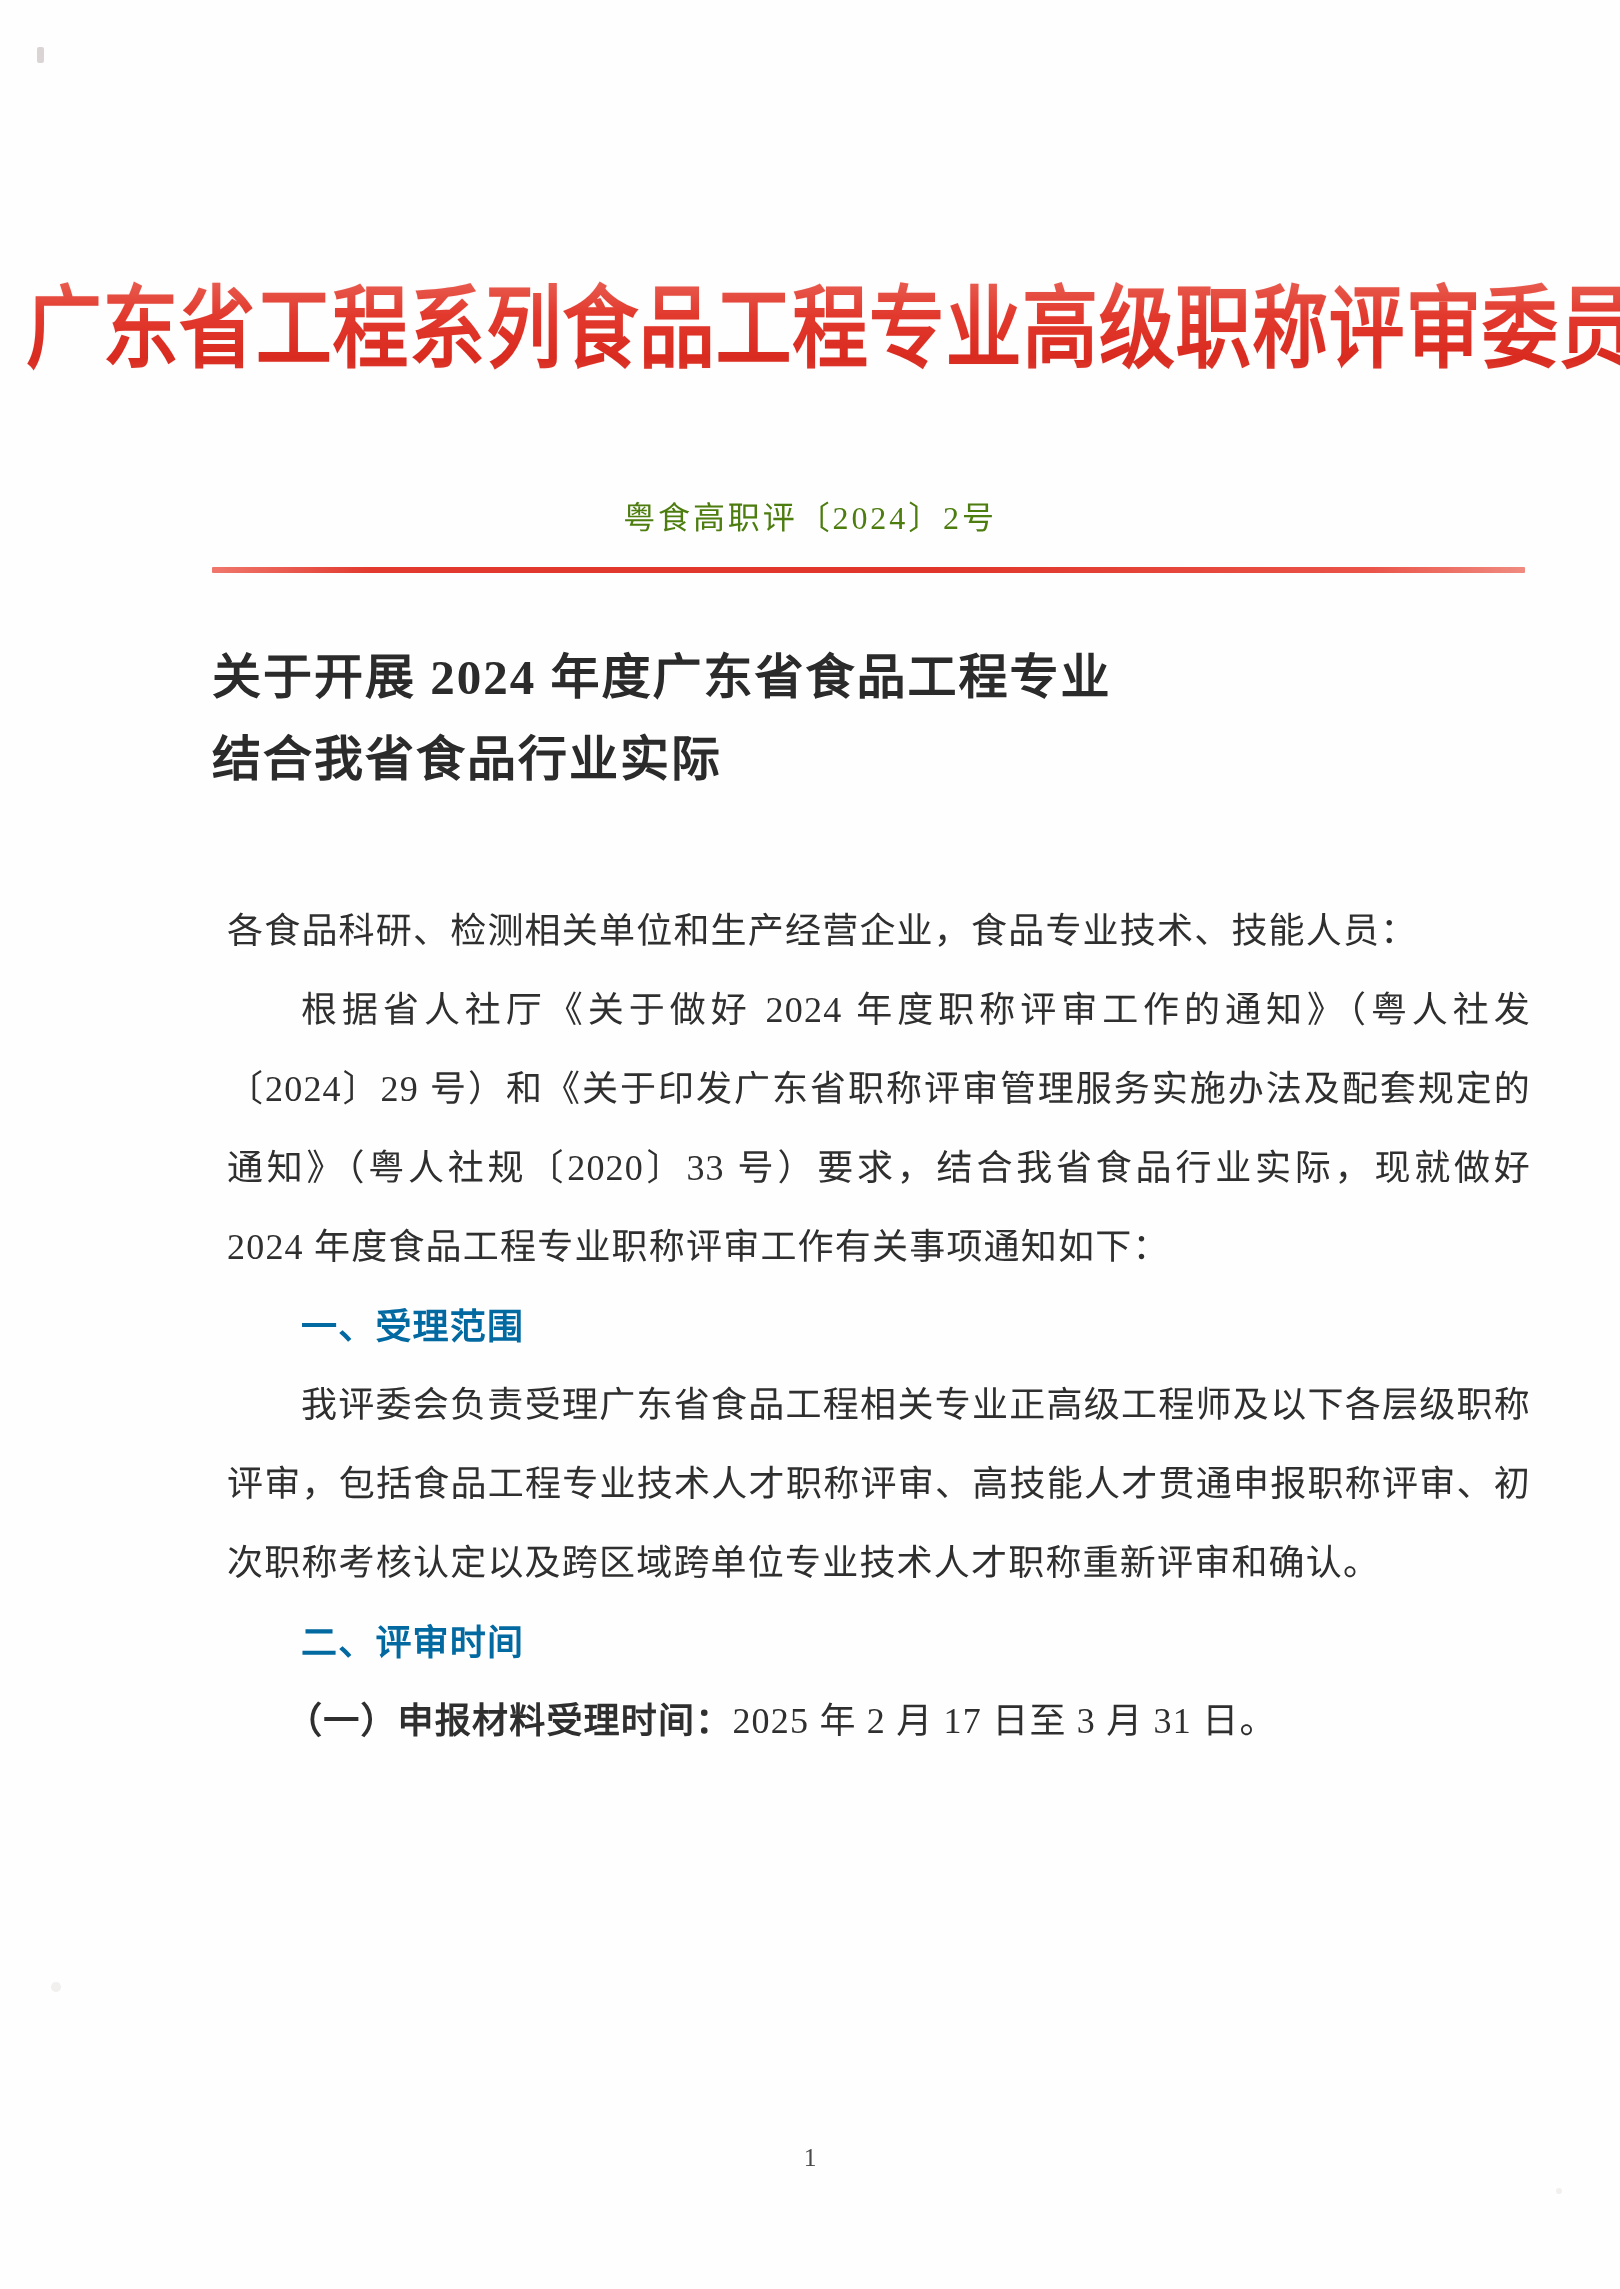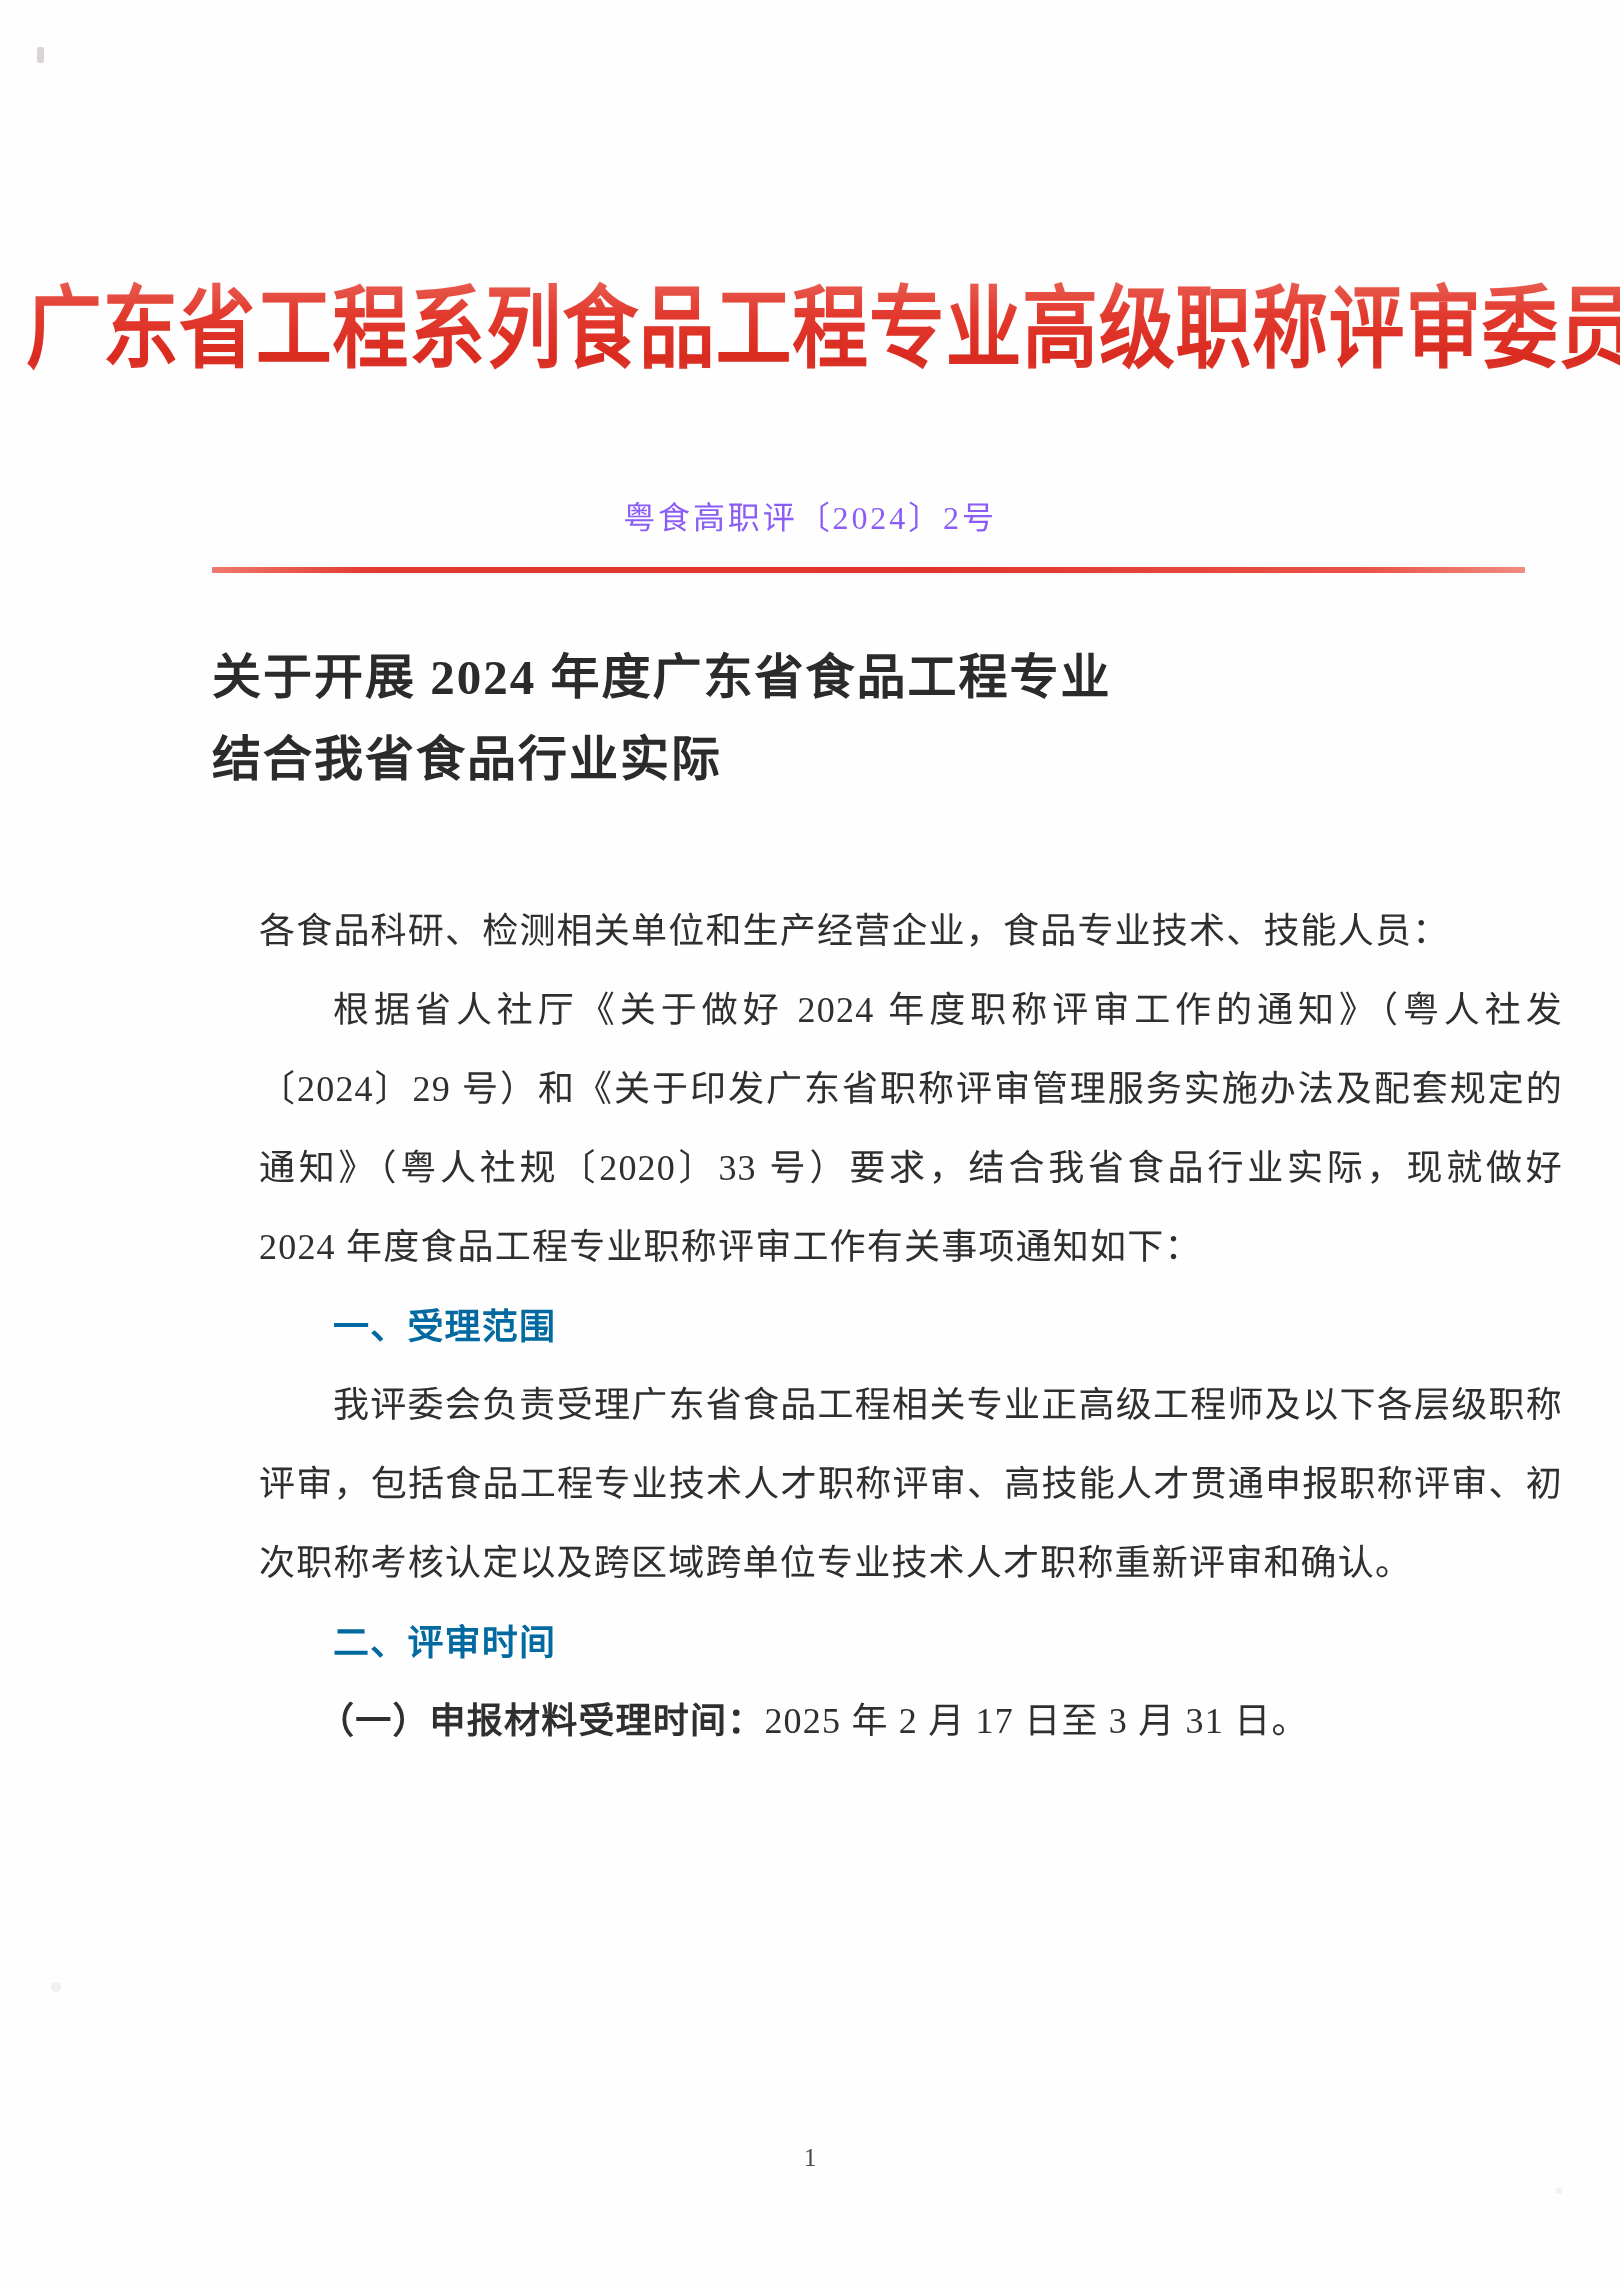--- a/index.html
+++ b/index.html
@@ -61,21 +61,21 @@
 
   
   .doc-number {
     position: absolute;
     left: 0;
     right: 0;
     top: 495px;
     text-align: center;
     font-size: 32px;
     line-height: 47px;
-    color: #8b5cf6;
+    color: #4d7c0f;
     letter-spacing: 2.9px;
     font-family: "Liberation Serif", "DejaVu Serif", serif;
   }
 
   
   .red-rule {
     position: absolute;
     left: 212px;
     top: 567px;
     width: 1313px;
@@ -102,21 +102,20 @@
     white-space: nowrap;
   }
 
   
   .body-block {
     position: absolute;
     left: 227px;
     top: 892px;
     width: 1304px;
     color: #2f2f2f;
-    margin-left: 32px;
   }
   .para {
     font-size: 36px;
     line-height: 79px;
     letter-spacing: 1.2px;
     text-align: justify;
     text-justify: inter-character;
     margin: 0;
     font-family: "Liberation Serif", "DejaVu Serif", serif;
   }

